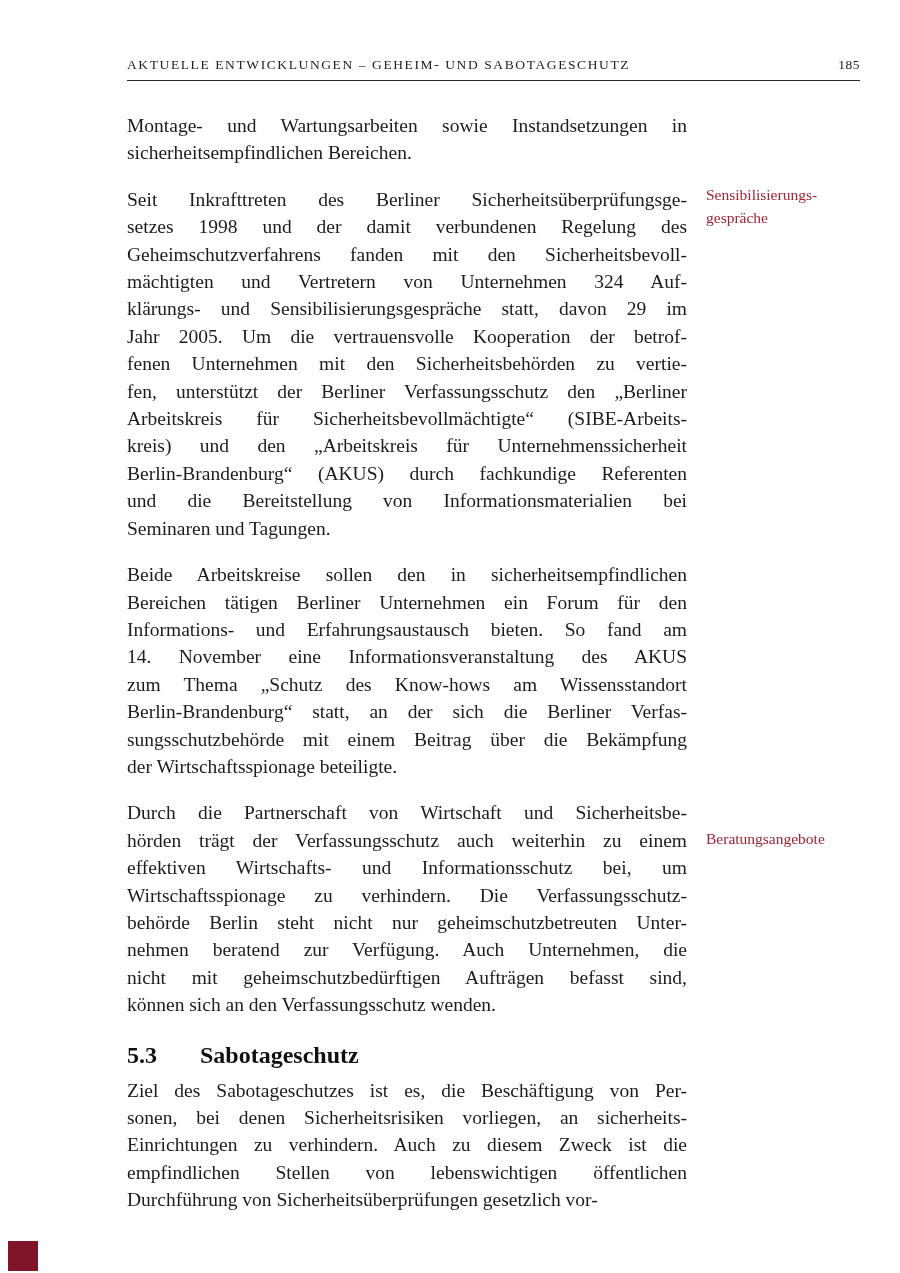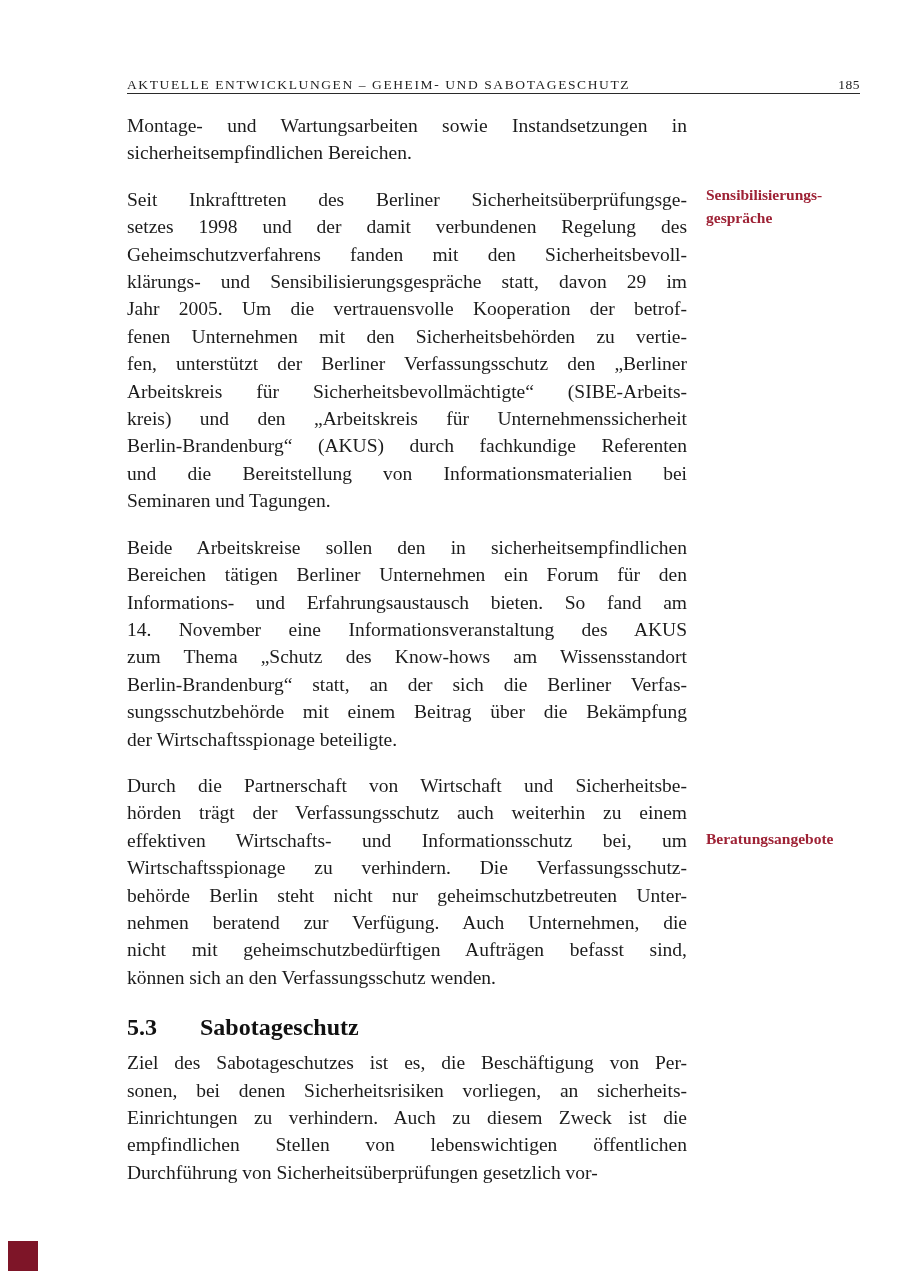--- a/index.html
+++ b/index.html
@@ -11,25 +11,25 @@
     color:#1c1c1c;
     overflow:hidden;
   }
 
   
   .runhead {
     position:absolute;
     left:127px; right:40px; top:57px;
     display:flex; justify-content:space-between; align-items:flex-end;
     border-bottom:1.5px solid #2a2a2a;
+    padding-bottom:7px;
     font-size:13.5px;
     letter-spacing:1.6px;
     color:#222;
     white-space:nowrap;
-    margin-top:20px;
   }
   .runhead .pagenum { letter-spacing:0.5px; }
 
   
   .body-col {
     position:absolute;
     left:127px; top:112px;
     width:560px;
     font-size:19.5px;
     line-height:27.4px;
@@ -52,21 +52,20 @@
   .sec-heading .h-num { width:73px; flex:0 0 auto; }
 
   
   .note {
     position:absolute;
     left:706px;
     width:165px;
     font-size:15.5px;
     line-height:22.5px;
     color:#9e2235;
-    font-weight:bold;
   }
   .note .tline { text-align:left; }
   #note-0 { top:184px; }
   #note-1 { top:828px; }
 
   
   .corner-mark {
     position:absolute;
     left:8px; top:1241px;
     width:30px; height:30px;
@@ -85,20 +84,21 @@
 
   <div class="body-col">
     <div class="para">
         <div class="tline">Montage- und Wartungsarbeiten sowie Instandsetzungen in</div>
         <div class="tline last">sicherheitsempfindlichen Bereichen.</div>
       </div>
     <div class="para">
         <div class="tline">Seit Inkrafttreten des Berliner Sicherheitsüberprüfungsge-</div>
         <div class="tline">setzes 1998 und der damit verbundenen Regelung des</div>
         <div class="tline">Geheimschutzverfahrens fanden mit den Sicherheitsbevoll-</div>
+        <div class="tline">mächtigten und Vertretern von Unternehmen 324 Auf-</div>
         <div class="tline">klärungs- und Sensibilisierungsgespräche statt, davon 29 im</div>
         <div class="tline">Jahr 2005. Um die vertrauensvolle Kooperation der betrof-</div>
         <div class="tline">fenen Unternehmen mit den Sicherheitsbehörden zu vertie-</div>
         <div class="tline">fen, unterstützt der Berliner Verfassungsschutz den „Berliner</div>
         <div class="tline">Arbeitskreis für Sicherheitsbevollmächtigte“ (SIBE-Arbeits-</div>
         <div class="tline">kreis) und den „Arbeitskreis für Unternehmenssicherheit</div>
         <div class="tline">Berlin-Brandenburg“ (AKUS) durch fachkundige Referenten</div>
         <div class="tline">und die Bereitstellung von Informationsmaterialien bei</div>
         <div class="tline last">Seminaren und Tagungen.</div>
       </div>

